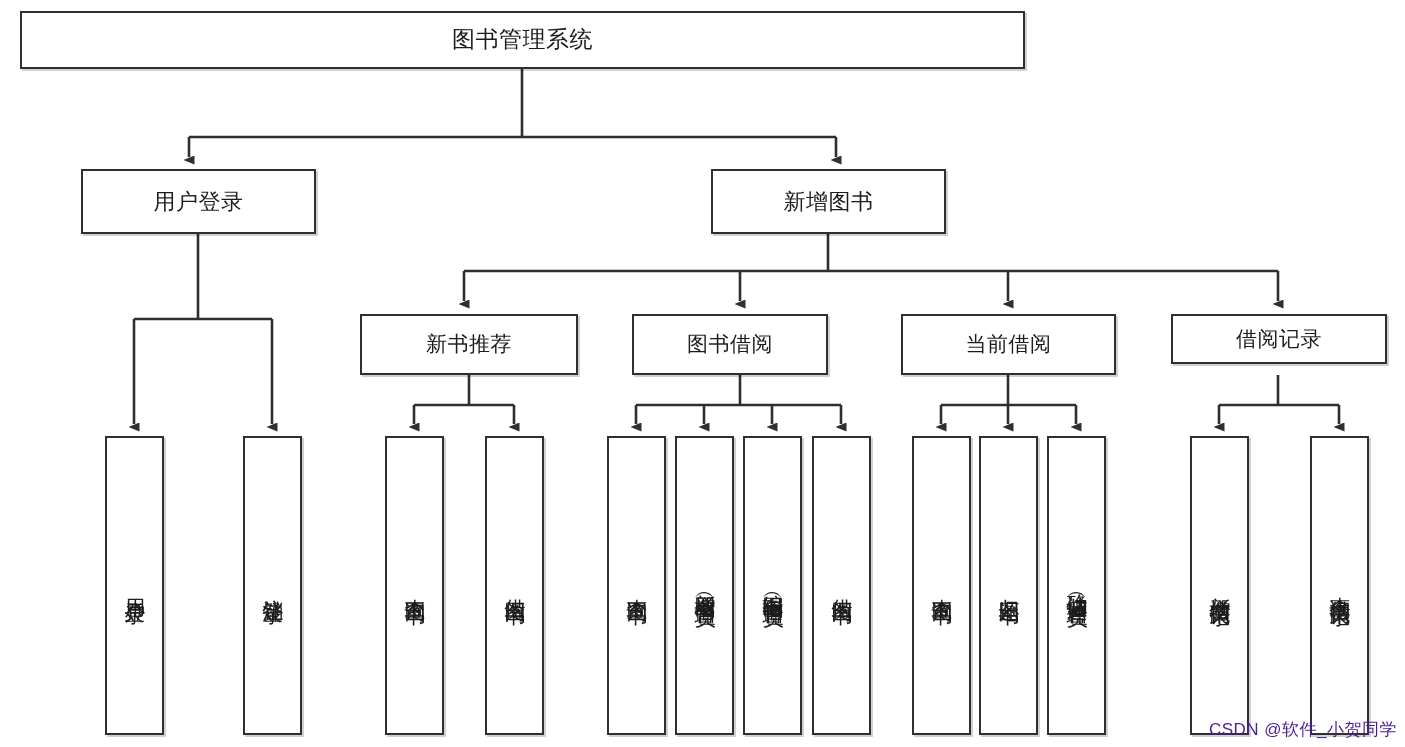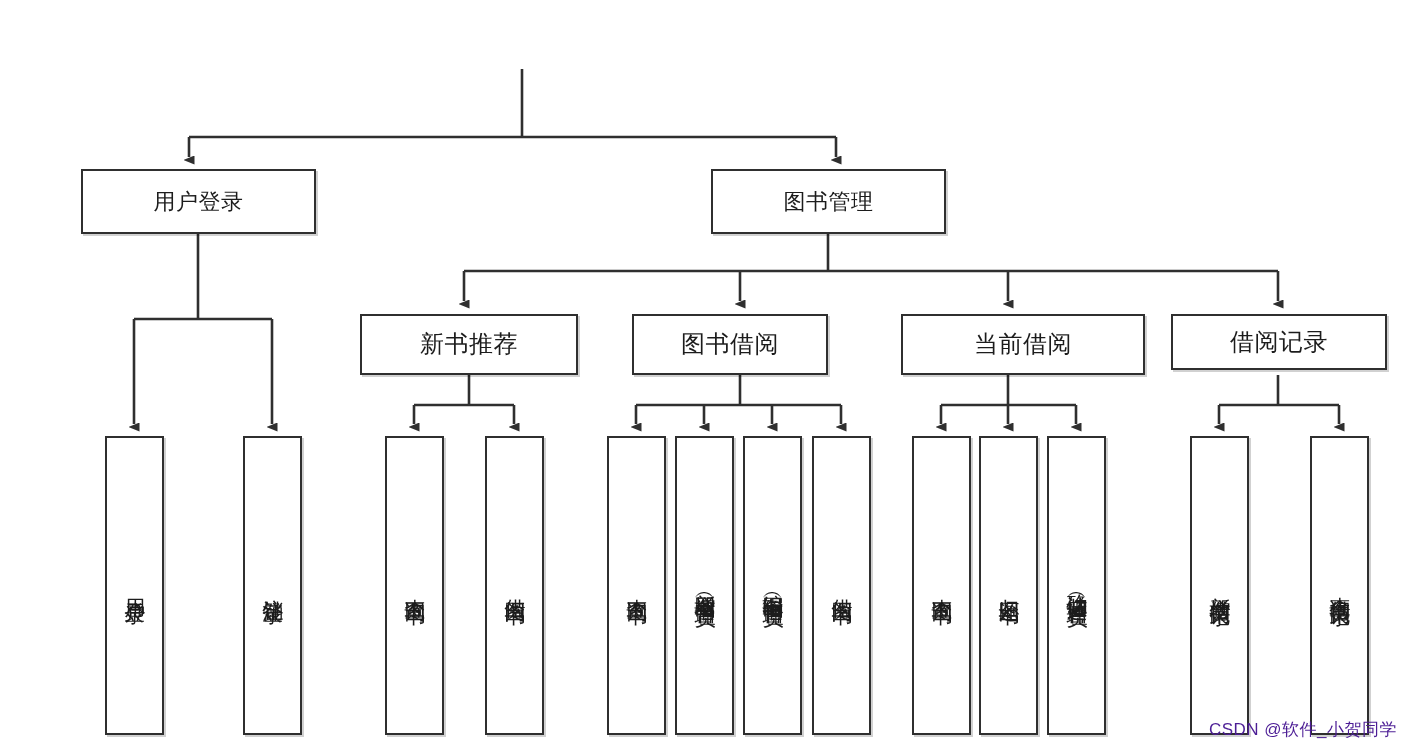--- a/index.html
+++ b/index.html
@@ -38,21 +38,21 @@
   }
   .node .label {
     color: #1c1c1c;
     text-align: center;
     line-height: 1.18;
     letter-spacing: 0.5px;
     white-space: nowrap;
   }
   .node.root .label { font-size: 23px; }
   .node.l2 .label   { font-size: 22px; }
-  .node.l3 .label   { font-size: 24px; }
+  .node.l3 .label   { font-size: 21px; }
   .node.leaf {
     align-items: center;
     justify-content: center;
   }
   .node.leaf .label {
     font-size: 21px;
     writing-mode: vertical-rl;
     text-orientation: upright;
     line-height: 1.28;
     letter-spacing: 2px;
@@ -117,38 +117,41 @@
       <path d="M1008,405 L1008,424" marker-end="url(#arrow)"></path>
       <path d="M1076,405 L1076,424" marker-end="url(#arrow)"></path>
 
       <path d="M1278,375 L1278,405"></path>
       <path d="M1219,405 L1339,405"></path>
       <path d="M1219,405 L1219,424" marker-end="url(#arrow)"></path>
       <path d="M1339,405 L1339,424" marker-end="url(#arrow)"></path>
     </g>
   </svg>
 
+  <div class="node root" style="left:20px; top:11px; width:1005px; height:58px;">
+    <span class="label">图书管理系统</span>
+  </div>
 
   <div class="node l2" style="left:81px; top:169px; width:235px; height:65px;">
     <span class="label">用户登录</span>
   </div>
   <div class="node l2" style="left:711px; top:169px; width:235px; height:65px;">
-    <span class="label">图书管理</span>
+    <span class="label">新增图书</span>
   </div>
 
   <div class="node l3" style="left:360px; top:314px; width:218px; height:61px;">
     <span class="label">新书推荐</span>
   </div>
   <div class="node l3" style="left:632px; top:314px; width:196px; height:61px;">
     <span class="label">图书借阅</span>
   </div>
-  <div class="node l3" style="left:901px; top:314px; width:244px; height:61px;justify-content:center;">
+  <div class="node l3" style="left:901px; top:314px; width:215px; height:61px;justify-content:center;">
     <span class="label">当前借阅</span>
   </div>
-  <div class="node l3" style="left:1171px; top:314px; width:216px; height:56px;">
+  <div class="node l3" style="left:1171px; top:314px; width:216px; height:50px;">
     <span class="label">借阅记录</span>
   </div>
 
   <div class="node leaf" style="left:105px; top:436px; width:59px; height:299px;">
     <span class="label">用户登录</span>
   </div>
   <div class="node leaf" style="left:243px; top:436px; width:59px; height:299px;">
     <span class="label">注销登录</span>
   </div>
 

